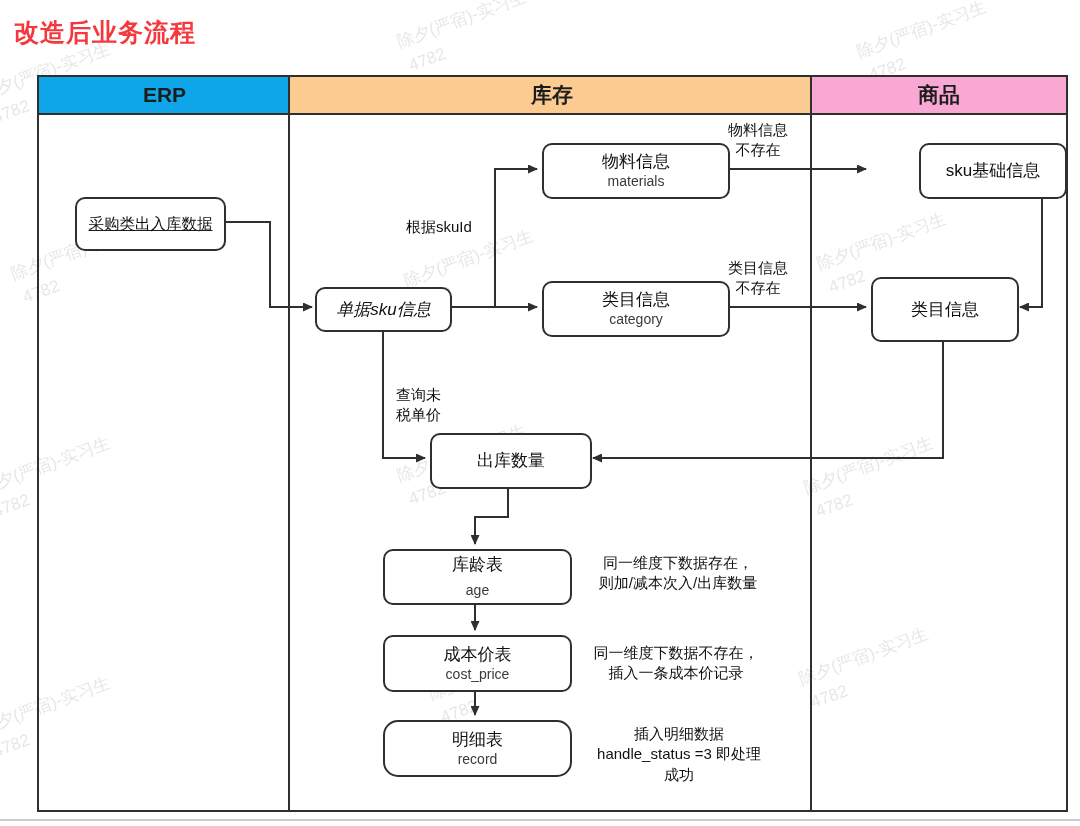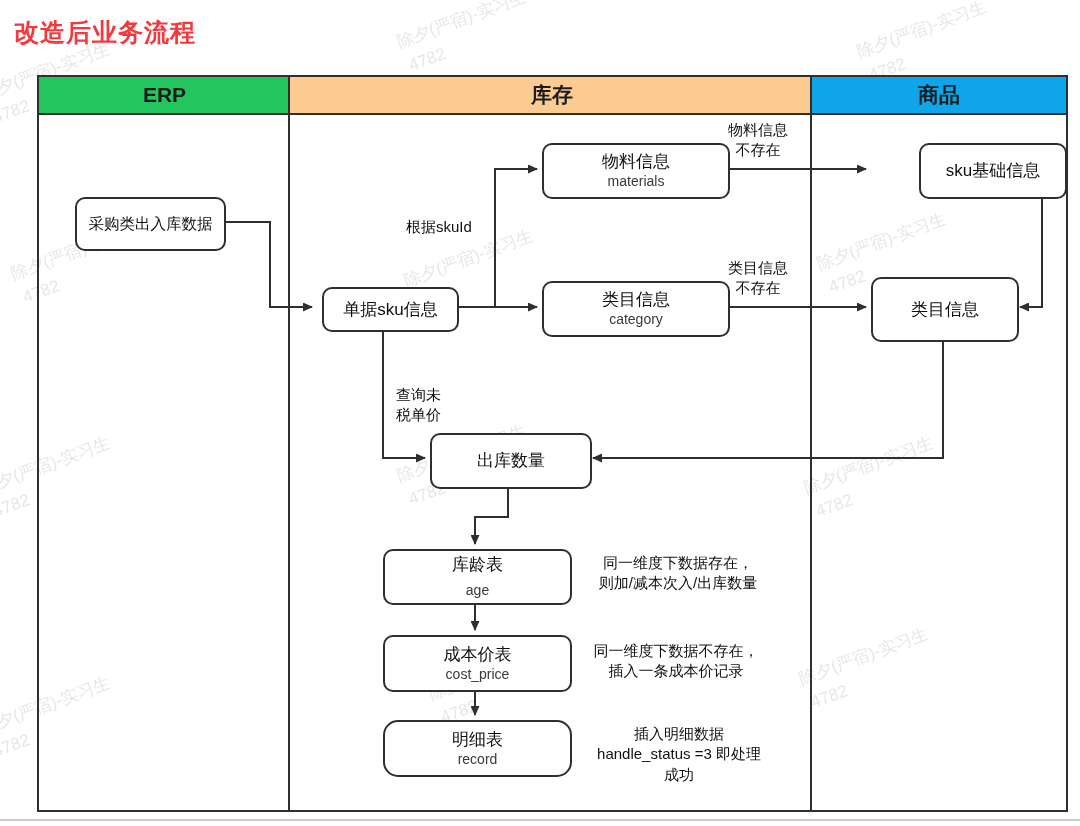--- a/index.html
+++ b/index.html
@@ -25,38 +25,38 @@
   
   .table-outline{
     left:37px;top:75px;width:1027px;height:733px;
     border:2px solid #2f2f2f;z-index:1;background:transparent;
   }
   .lane-header{
     height:36px;border:2px solid #2f2f2f;z-index:3;
     display:flex;align-items:center;justify-content:center;
     font-size:21px;font-weight:bold;color:#1c1c1c;
   }
-  #hdr-erp{left:37px;top:75px;width:251px;background:#22c55e;}
+  #hdr-erp{left:37px;top:75px;width:251px;background:#0ea5e9;}
   #hdr-inv{left:288px;top:75px;width:524px;background:#FBCB92;}
-  #hdr-goods{left:810px;top:75px;width:254px;background:#0ea5e9;}
+  #hdr-goods{left:810px;top:75px;width:254px;background:#f9a8d4;}
   .col-sep{width:2px;top:113px;height:697px;background:#2f2f2f;z-index:2;}
   #sep1{left:288px;}
   #sep2{left:810px;}
   #page-bottom-line{left:0;top:819px;width:1080px;height:2px;background:#cccccc;}
   
   .node{
     position:absolute;background:#ffffff;border:2px solid #2f2f2f;border-radius:10px;
     display:flex;flex-direction:column;align-items:center;justify-content:center;
     z-index:4;text-align:center;line-height:1.25;
   }
   .node .lbl{font-size:17px;color:#101010;}
   .node .sub{font-size:14px;color:#3a3a3a;margin-top:1px;}
-  #n-purchase{left:75px;top:197px;width:147px;height:50px;}
+  #n-purchase{left:75px;top:197px;width:147px;height:50px;text-decoration:underline;}
   #n-purchase .lbl{font-size:15.5px;}
-  #n-ordersku{left:322px;top:287px;width:133px;height:41px;}
+  #n-ordersku{left:315px;top:287px;width:133px;height:41px;font-style:italic;}
   #n-materials{left:542px;top:143px;width:184px;height:52px;}
   #n-category{left:542px;top:281px;width:184px;height:52px;}
   #n-skubase{left:919px;top:143px;width:144px;height:52px;}
   #n-goodscat{left:871px;top:277px;width:144px;height:61px;}
   #n-orch{left:430px;top:433px;width:158px;height:52px;}
   #n-age{left:383px;top:549px;width:185px;height:52px;gap:6px;}
   #n-cost{left:383px;top:635px;width:185px;height:53px;}
   #n-record{left:383px;top:720px;width:185px;height:53px;border-radius:15px;}
   
   #edges{left:0;top:0;z-index:3;}
@@ -64,21 +64,21 @@
   .edge-label{
     position:absolute;z-index:5;font-size:15px;color:#101010;line-height:1.35;
     white-space:pre-line;
   }
   .ctr{text-align:center;}
   #lbl-skuid{left:406px;top:217px;}
   #lbl-mat-missing{left:712px;top:120px;width:92px;}
   #lbl-cat-missing{left:712px;top:258px;width:92px;}
   #lbl-query{left:396px;top:385px;width:76px;}
   #note-age{left:576px;top:553px;width:204px;}
-  #note-cost{left:578px;top:643px;width:196px;font-family:Liberation Mono, monospace;}
+  #note-cost{left:578px;top:643px;width:196px;}
   #note-record{left:580px;top:724px;width:198px;}
 </style>
 </head>
 <body>
 
 <div id="wm-layer">
     <div class="wm" style="left: -18px; top: 58px;"><span>除夕(严宿)-实习生</span><span class="num">4782</span></div>
     <div class="wm" style="left: 398px; top: 6px;"><span>除夕(严宿)-实习生</span><span class="num">4782</span></div>
     <div class="wm" style="left: 858px; top: 16px;"><span>除夕(严宿)-实习生</span><span class="num">4782</span></div>
     <div class="wm" style="left: 12px; top: 238px;"><span>除夕(严宿)-实习生</span><span class="num">4782</span></div>

